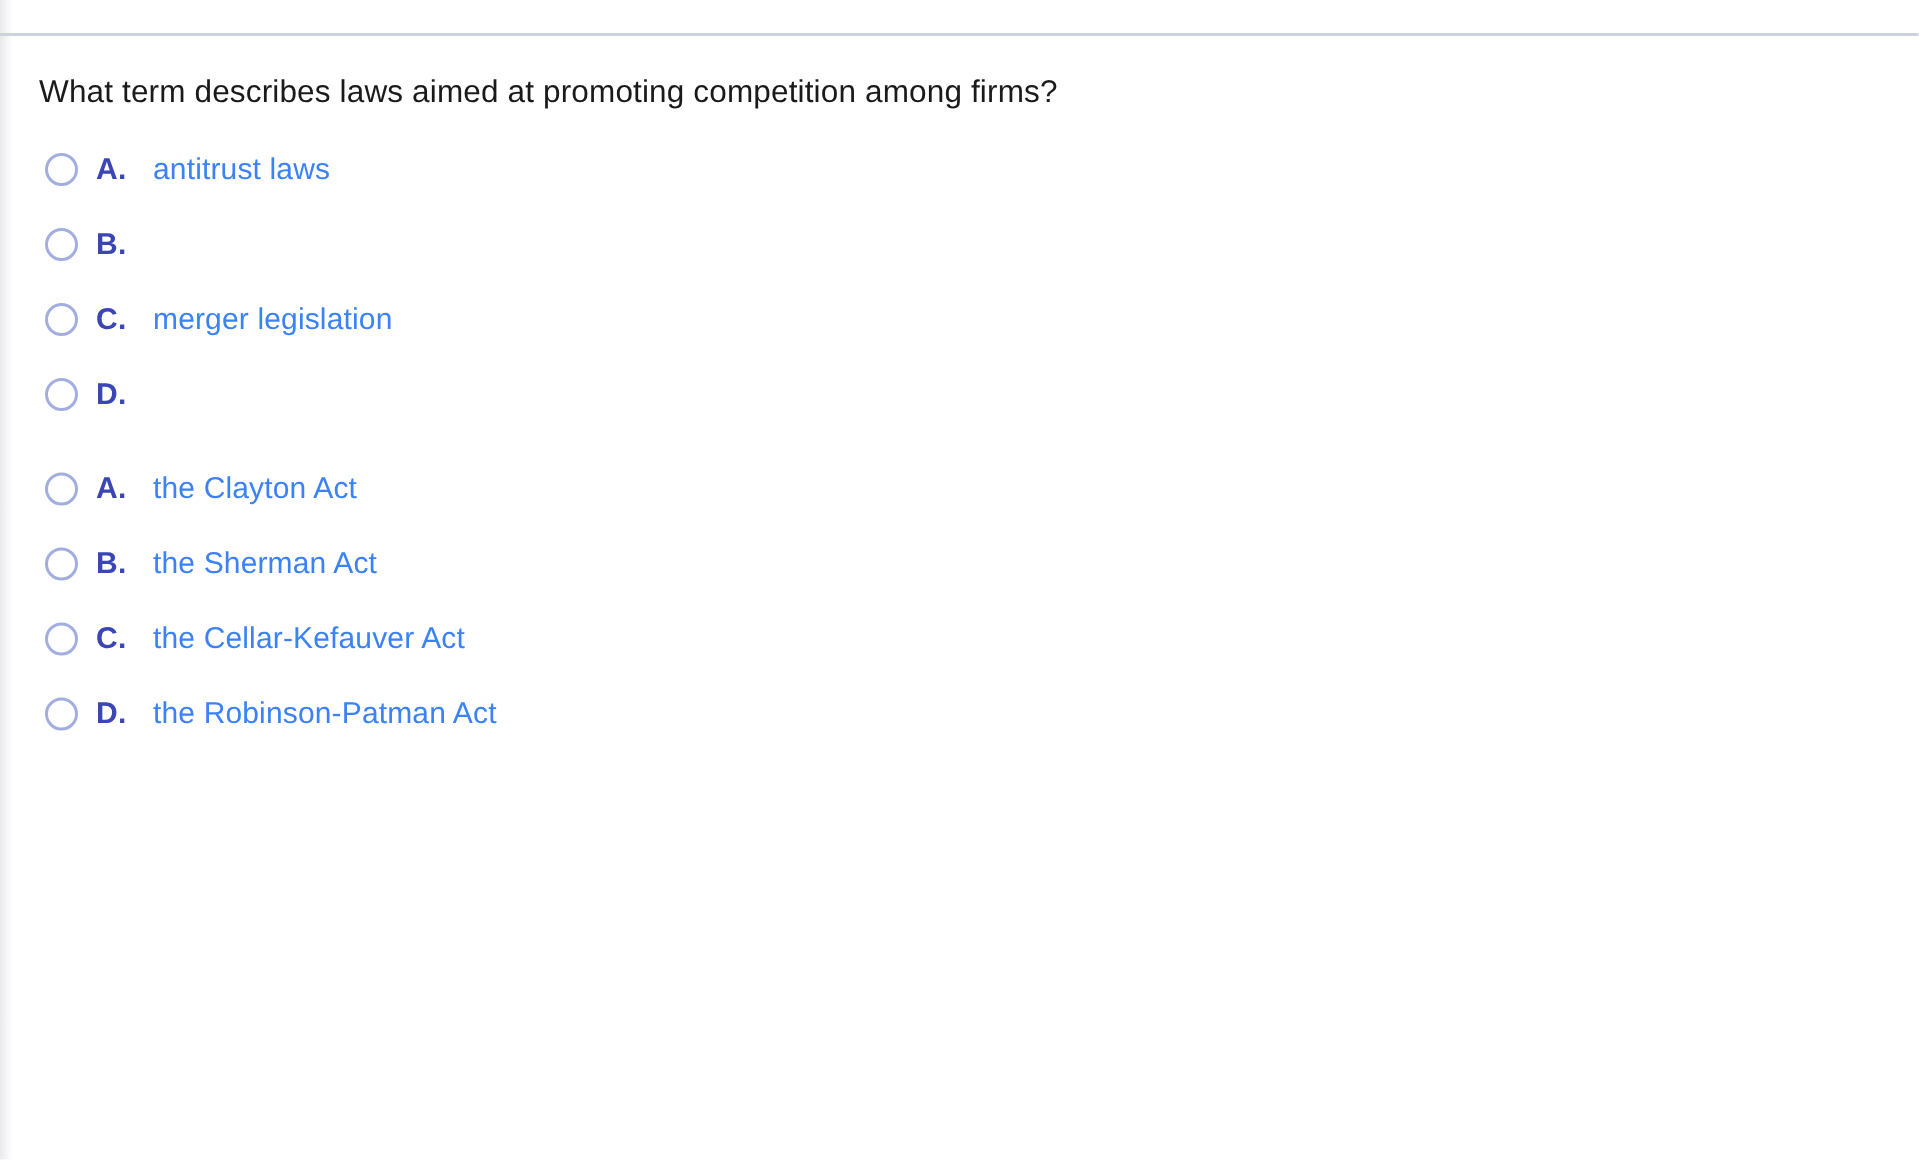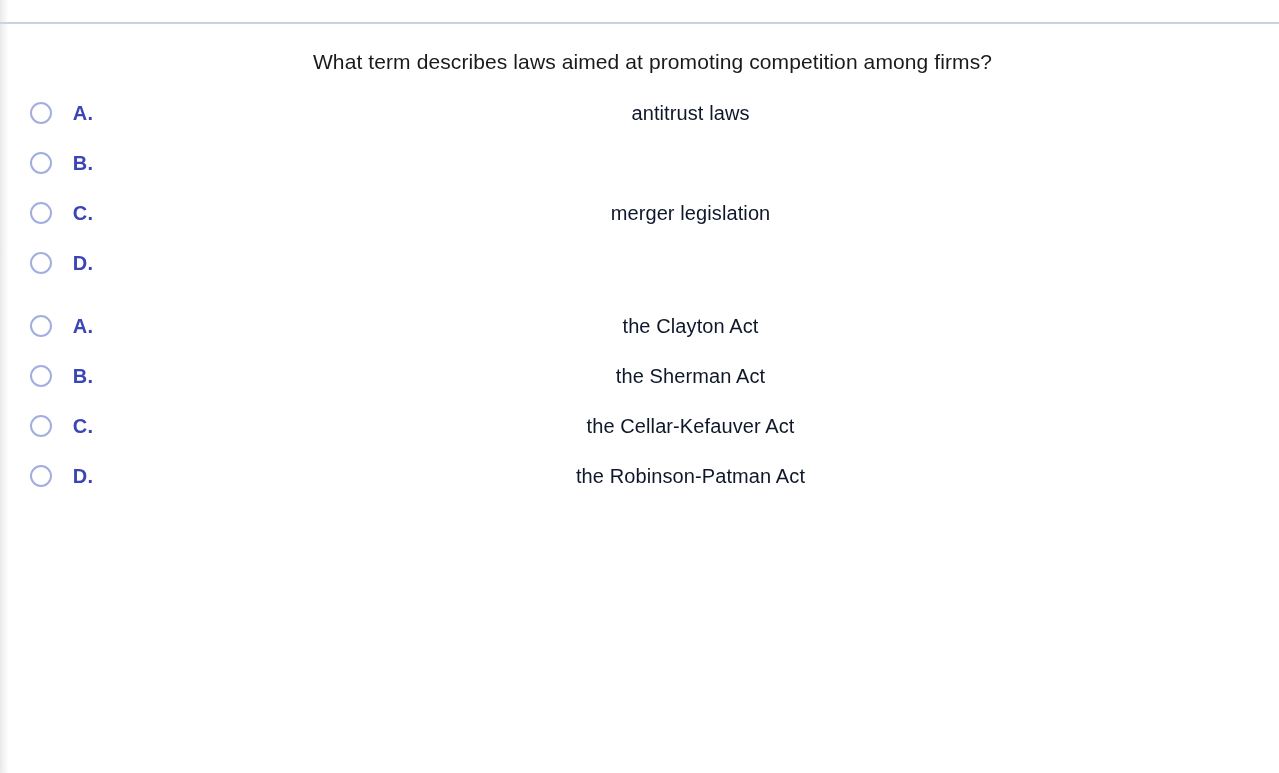--- a/index.html
+++ b/index.html
@@ -46,21 +46,20 @@
     width: 1279px;
     height: 2px;
     background: #ccd3dc;
   }
 
   .content {
     position: absolute;
     left: 0;
     top: 24px;
     width: 1279px;
-    text-align: center;
   }
 
   .question-block {
     padding-left: 26px;
   }
 
   .question-text {
     font-size: 21px;
     line-height: 26px;
     color: #1a1a1a;
@@ -97,21 +96,21 @@
     margin-left: 12px;
     font-size: 20px;
     font-weight: bold;
     color: #3b46b4;
     letter-spacing: 0.2px;
   }
 
   .option-text {
     flex: 1 1 auto;
     font-size: 20px;
-    color: #0f172a;
+    color: #3b82f6;
     letter-spacing: 0.1px;
   }
 </style>
 </head>
 <body>
 
 <div class="page">
 
   <div class="left-edge-shadow"></div>
 

